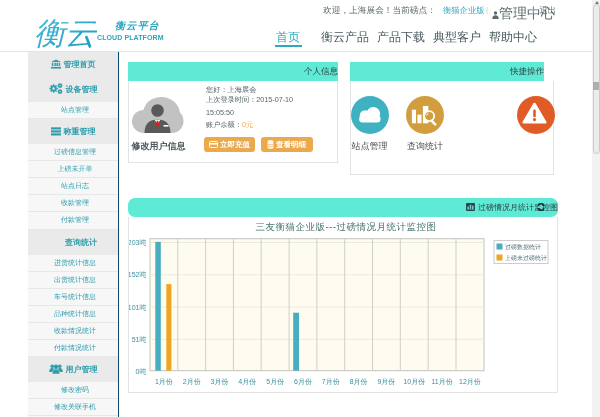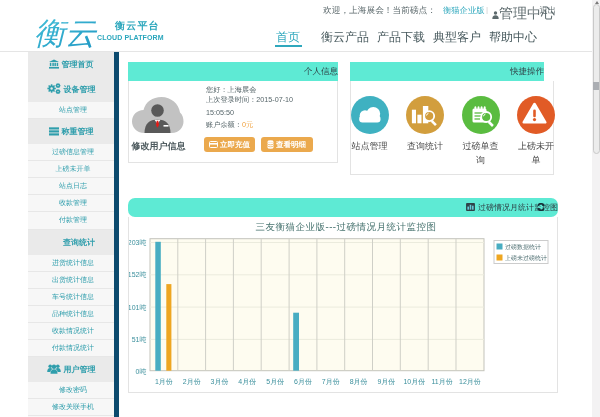--- a/index.html
+++ b/index.html
@@ -1,26 +1,26 @@
 <!DOCTYPE html>
 <html><head>
 <meta charset="utf-8">
 <style>
 * { margin:0; padding:0; box-sizing:border-box; }
 html,body { width:600px; height:417px; background:#fff; font-family:"Liberation Sans",sans-serif; overflow:hidden; }
 
 #hdr { position:absolute; left:0; top:0; width:600px; height:52px; background:#fff; border-bottom:1px solid #e5e5e5; }
 #logo { position:absolute; left:36px; top:16.5px; width:62px; height:33px; }
-#lg-cn { position:absolute; left:115px; top:18.5px; font-size:10px; font-weight:bold; color:#2aa6bc; letter-spacing:1.2px; }
+#lg-cn { position:absolute; left:115px; top:18.5px; font-size:10px; font-weight:bold; color:#2aa6bc; letter-spacing:1.2px;font-style:italic; }
 #lg-en { position:absolute; left:97px; top:34px; font-size:7px; font-weight:bold; color:#2aa6bc; letter-spacing:0.1px; }
 #topright { position:absolute; left:323px; top:4.5px; font-size:8.7px; color:#5d6a6d; white-space:nowrap; }
 .nav-it { position:absolute; top:29px; font-size:12px; color:#46585c; transform:translateX(-50%); }
 #nav-ul { position:absolute; left:275px; top:44.5px; width:27px; height:2px; background:#2fa8bd; }
 
-#side { position:absolute; left:28px; top:52px; width:91px; height:365px; background:#f7f7f7; border-right:5px solid #0c4a6e; }
+#side { position:absolute; left:28px; top:52px; width:91px; height:365px; background:#f7f7f7; border-right:1px solid #0c4a6e; }
 .sh { position:relative; height:25px; background:#eaeaea; color:#2f9eac; font-size:8px; font-weight:bold; line-height:25px; text-align:center; }
 .si { height:17.1px; background:#f7f7f7; border-bottom:1px solid #e7e7e7; color:#2f9eac; font-size:7px; line-height:16.5px; text-align:center; padding-left:4px; }
 .sh svg { vertical-align:-2px; margin-right:3px; }
 
 .panel-h { position:absolute; height:19px; background:#5eead4; color:#2f4247; font-size:8.5px; line-height:19px; padding-left:10px;text-align:right; }
 .panel-b { position:absolute; background:#fff; border:1px solid #e3e3e3; border-top:none; }
 
 #p1h { left:128px; top:61.5px; width:210px; }
 #p1b { left:128px; top:80.5px; width:210px; height:82.5px; }
 .inf { position:absolute; left:77px; font-size:7.2px; color:#57666a; }
@@ -191,49 +191,28 @@
           <rect x="5.9" y="13.7" width="4.1" height="13.6"></rect>
           <rect x="11.4" y="18.7" width="4.1" height="8.6"></rect>
           <rect x="16.9" y="10" width="5.4" height="17.3"></rect>
           <circle cx="23.2" cy="20.1" r="5" fill="#d29e3d" stroke="#fff" stroke-width="1.8"></circle>
           <path d="M20.5 19.5 A3 3 0 0 1 22.5 17.2" stroke="#fff" stroke-width="1" fill="none"></path>
           <rect x="26.6" y="23.9" width="6" height="2.6" transform="rotate(45 26.6 23.9)"></rect>
         </svg>
     </div>
     <div class="lbl">查询统计</div>
   </div>
-  <div class="qa" style="left:101.5px">
-    <div class="circ" style="background:#5abc40">
-      <svg width="38" height="38" viewBox="0 0 38 38" fill="#fff">
-          <rect x="10.5" y="12.5" width="14" height="14" rx="1.5"></rect>
-          <rect x="12.5" y="10.3" width="1.8" height="4" rx="0.9"></rect>
-          <rect x="15.6" y="10.3" width="1.8" height="4" rx="0.9"></rect>
-          <rect x="18.7" y="10.3" width="1.8" height="4" rx="0.9"></rect>
-          <rect x="21.8" y="10.3" width="1.8" height="4" rx="0.9"></rect>
-          <g stroke="#5abc40" stroke-width="1.3">
-            <line x1="12.5" y1="17" x2="22.5" y2="17"></line>
-            <line x1="12.5" y1="20" x2="22.5" y2="20"></line>
-            <line x1="12.5" y1="23" x2="18" y2="23"></line>
-          </g>
-          <circle cx="24.2" cy="21" r="5" fill="#5abc40" stroke="#fff" stroke-width="1.8"></circle>
-          <rect x="27.6" y="24.8" width="6" height="2.6" transform="rotate(45 27.6 24.8)"></rect>
-          <path d="M21.5 20.3 A3 3 0 0 1 23.5 18" stroke="#fff" stroke-width="1" fill="none"></path>
-        </svg>
-    </div>
-    <div class="lbl">过磅单查<br>询</div>
-  </div>
   <div class="qa" style="left:157px">
     <div class="circ" style="background:#e15b26">
       <svg width="38" height="38" viewBox="0 0 38 38">
           <path d="M17.5 8 L28.3 26.3 L6.7 26.3 Z" fill="#fff" stroke="#fff" stroke-width="2.5" stroke-linejoin="round"></path>
           <rect x="16.2" y="13.5" width="2.6" height="7.8" rx="1.3" fill="#e15b26"></rect>
           <circle cx="17.5" cy="23.6" r="1.6" fill="#e15b26"></circle>
         </svg>
     </div>
-    <div class="lbl">上磅未开<br>单</div>
   </div>
 </div>
 
 <div class="panel-h" id="p3h"><svg width="9" height="8" viewBox="0 0 10 9" style="vertical-align:-1px;margin-right:3px">
       <rect x="0" y="0" width="10" height="9" rx="1" fill="#2f4247"></rect>
       <rect x="1.5" y="4" width="1.8" height="3.5" fill="#65cbd8"></rect>
       <rect x="4.1" y="2" width="1.8" height="5.5" fill="#65cbd8"></rect>
       <rect x="6.7" y="3" width="1.8" height="4.5" fill="#65cbd8"></rect>
     </svg>过磅情况月统计监控图
   <svg id="refresh" width="8" height="8" viewBox="0 0 8 8">

